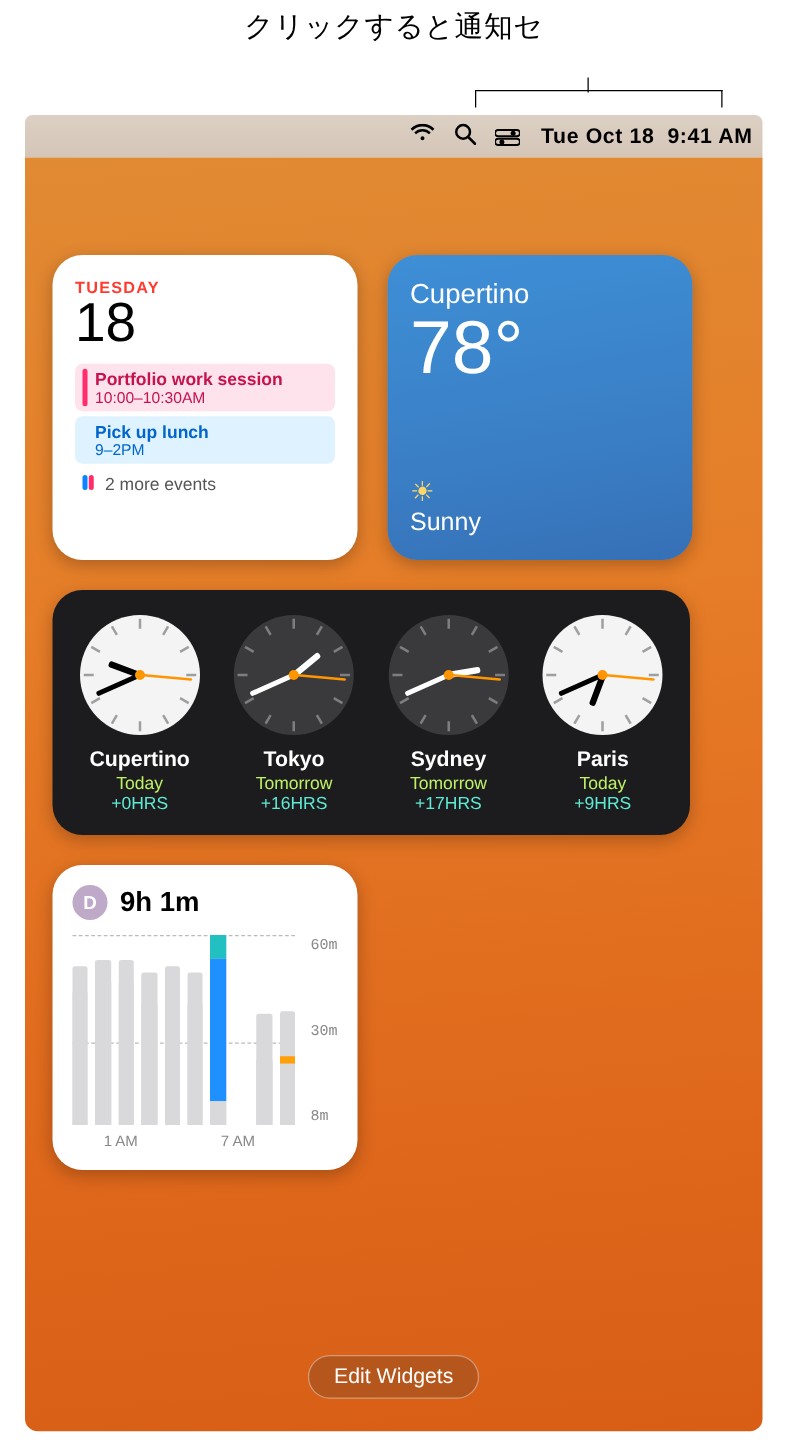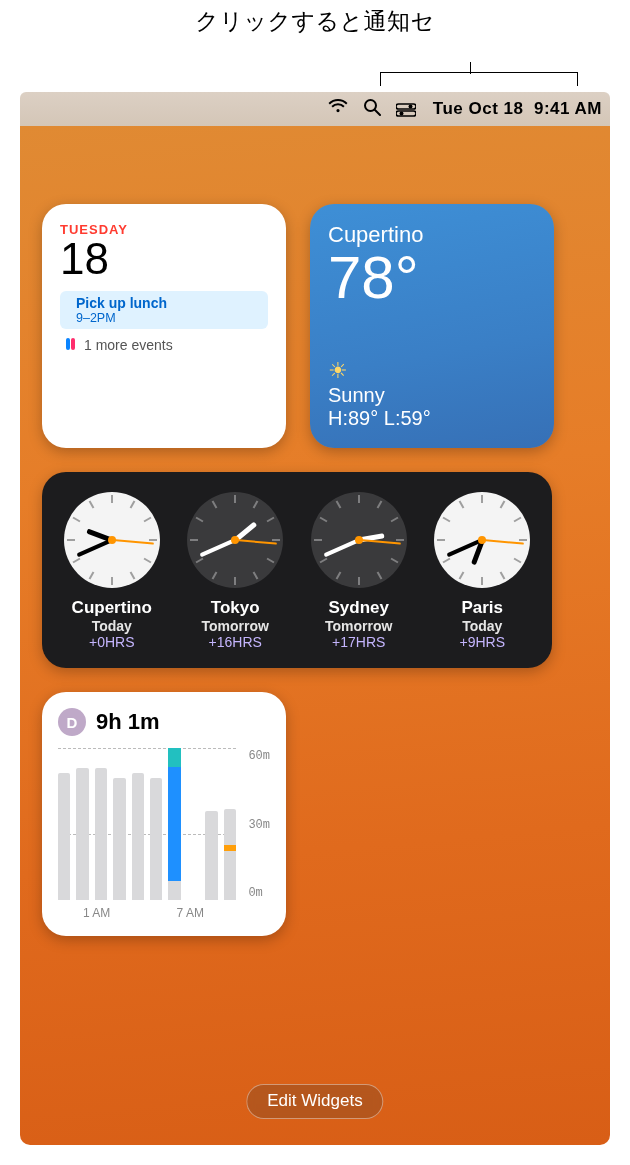--- a/index.html
+++ b/index.html
@@ -188,22 +188,22 @@
   }
   .clock-face .ticks span{
     position:absolute; left:50%; top:3px; width:2px; height:8px;
     margin-left:-1px;
     transform-origin: 1px 45px;
     opacity:0.35;
   }
   .face-day  .ticks span{ background:#000; }
   .face-night .ticks span{ background:#fff; }
   .clock-col .city { font-size: 17px; font-weight:600; }
-  .clock-col .day  { font-size: 14px; color:#e5e5e5;font-weight:bold; }
-  .clock-col .off  { font-size: 14px; color:#c4b5fd; }
+  .clock-col .day  { font-size: 14px; color:#bef264; }
+  .clock-col .off  { font-size: 14px; color:#5eead4; }
 
   
   .screentime {
     margin-top: 24px;
     width: 244px;
     height: 244px;
     background: #fff;
     border-radius: 24px;
     padding: 16px;
     display: flex; flex-direction: column;
@@ -291,42 +291,48 @@
   </span>
 </div>
 
 <div class="panel">
 
   <div class="row">
 
     <div class="widget calendar">
       <div class="weekday">TUESDAY</div>
       <div class="daynum">18</div>
+      <div class="cal-event ev1">
+        <div class="bar"></div>
+        <div>
+          <div class="title">Portfolio work session</div>
+          <div class="time">10:00–10:30AM</div>
+        </div>
+      </div>
       <div class="cal-event ev2">
         <div class="bar"></div>
         <div>
           <div class="title">Pick up lunch</div>
           <div class="time">9–2PM</div>
         </div>
       </div>
       <div class="cal-more">
         <span class="dots"><span></span><span></span></span>
-        <span>1 more events</span>
+        <span>2 more events</span>
       </div>
     </div>
 
     <div class="widget weather">
       <div>
         <div class="loc">Cupertino</div>
         <div class="temp">78°</div>
       </div>
       <div class="cond-row">
         <div class="sun">☀︎</div>
         <div class="cond">Sunny</div>
-        <div class="hilo">H:89° L:59°</div>
       </div>
     </div>
   </div>
 
   <div class="widget clocks" id="clocks">
       <div class="clock-col">
         <div class="clock-face face-day">
           <div class="ticks">
             <span style="transform: rotate(0deg);"></span>
             <span style="transform: rotate(30deg);"></span>
@@ -464,21 +470,21 @@
             <div class="seg" style="height: 58.3333%; background: rgb(217, 217, 219);"></div>
           </div>
           <div class="bar" style="height: 60%;">
             <div class="seg" style="height: 53.3333%; background: rgb(217, 217, 219);"></div>
             <div class="seg" style="height: 6.66667%; background: rgb(255, 159, 10);"></div>
           </div>
         </div>
       <div class="st-ticks">
         <div>60m</div>
         <div>30m</div>
-        <div>0m</div>
+        <div>8m</div>
       </div>
       <div class="st-xlabels">
         <span style="margin-left:14%">1 AM</span>
         <span style="margin-right:18%">7 AM</span>
       </div>
     </div>
   </div>
 
   <button class="edit-widgets">Edit Widgets</button>
 </div>

